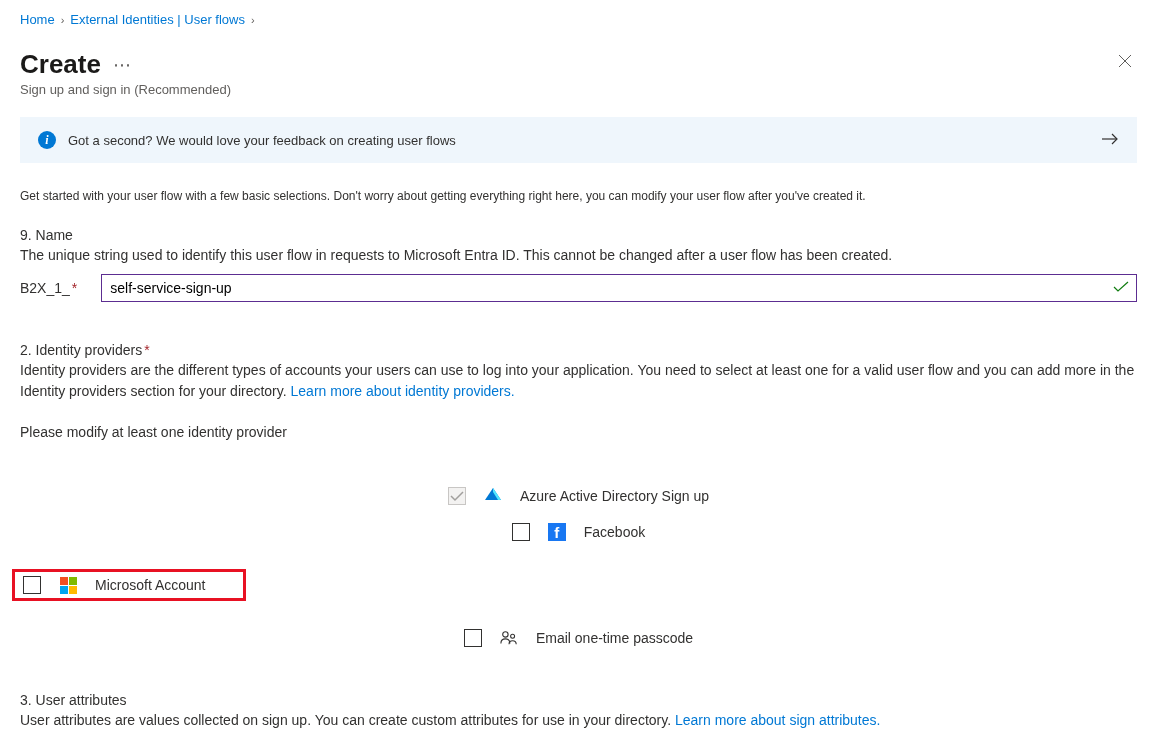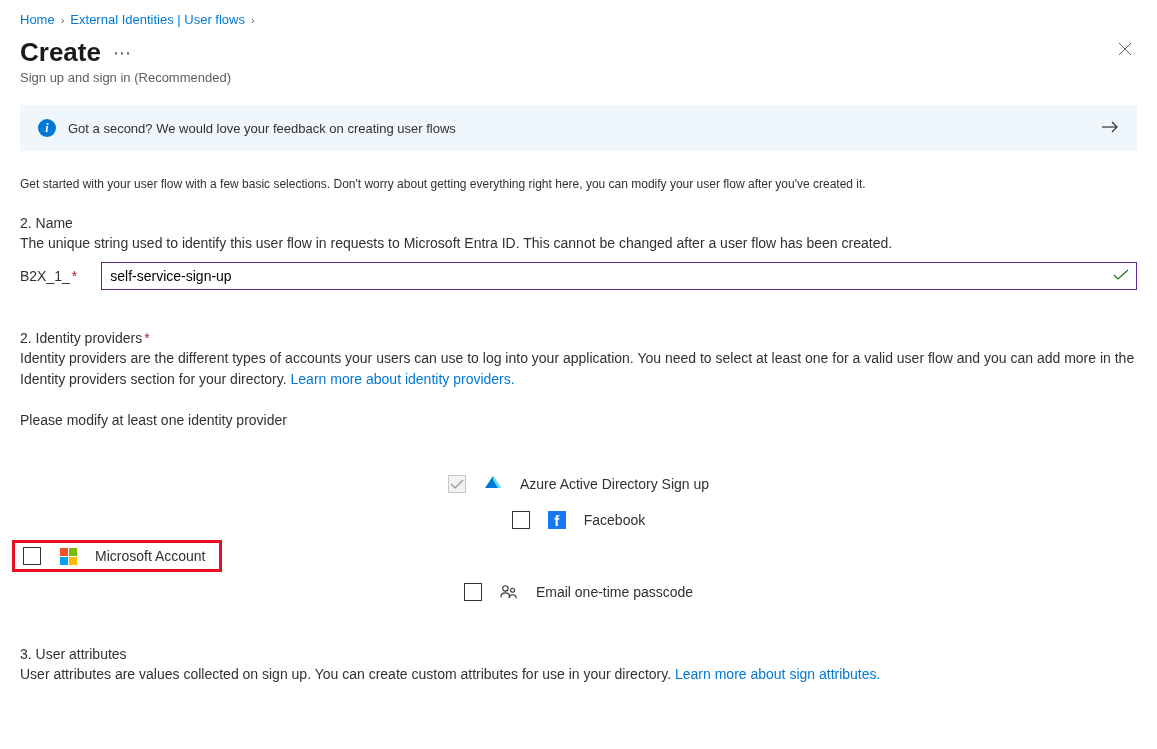--- a/index.html
+++ b/index.html
@@ -12,21 +12,21 @@
       font-size: 14px;
       color: #323130;
       background: #ffffff;
       padding: 12px 20px 20px 20px;
     }
     .breadcrumb {
       display: flex;
       align-items: center;
       gap: 6px;
       font-size: 13px;
-      margin-bottom: 10px;
+      margin-bottom: 22px;
     }
     .breadcrumb a {
       color: #0078d4;
       text-decoration: none;
     }
     .breadcrumb-sep {
       color: #605e5c;
       font-size: 11px;
     }
     .header-row {
@@ -192,25 +192,25 @@
       align-items: center;
       justify-content: center;
       flex-shrink: 0;
     }
     .idp-label {
       font-size: 14px;
     }
     .highlight-box {
       border: 3px solid #e81123;
       padding: 4px 8px;
-      margin: 2px -8px;
+      margin: 19px -8px;
       display: flex;
       align-items: center;
       gap: 18px;
-      width: 210px;
+      width: 234px;
       text-align: right;
     }
     .ms-logo {
       display: grid;
       grid-template-columns: 8px 8px;
       grid-template-rows: 8px 8px;
       gap: 1px;
     }
     .ms-logo span:nth-child(1) { background: #f25022; }
     .ms-logo span:nth-child(2) { background: #7fba00; }
@@ -262,21 +262,21 @@
   <span class="arrow-icon">
     <svg width="18" height="12" viewBox="0 0 18 12" fill="none" stroke="currentColor" stroke-width="1.2">
       <line x1="1" y1="6" x2="16" y2="6"></line>
       <polyline points="11,1 16,6 11,11"></polyline>
     </svg>
   </span>
 </div>
 
 <p class="intro">Get started with your user flow with a few basic selections. Don't worry about getting everything right here, you can modify your user flow after you've created it.</p>
 
-<div class="section-label">2. Name</div>
+<div class="section-label">9. Name</div>
 <div class="section-desc">The unique string used to identify this user flow in requests to Microsoft Entra ID. This cannot be changed after a user flow has been created.</div>
 
 <div class="name-row">
   <span class="prefix-label">
     <span>B2X_1_</span><span class="required">*</span>
   </span>
   <div class="input-wrapper">
     <input class="name-input" type="text" value="self-service-sign-up" style="">
     <span class="valid-icon">
       <svg width="16" height="12" viewBox="0 0 16 12" fill="none" stroke="currentColor" stroke-width="1.2">

